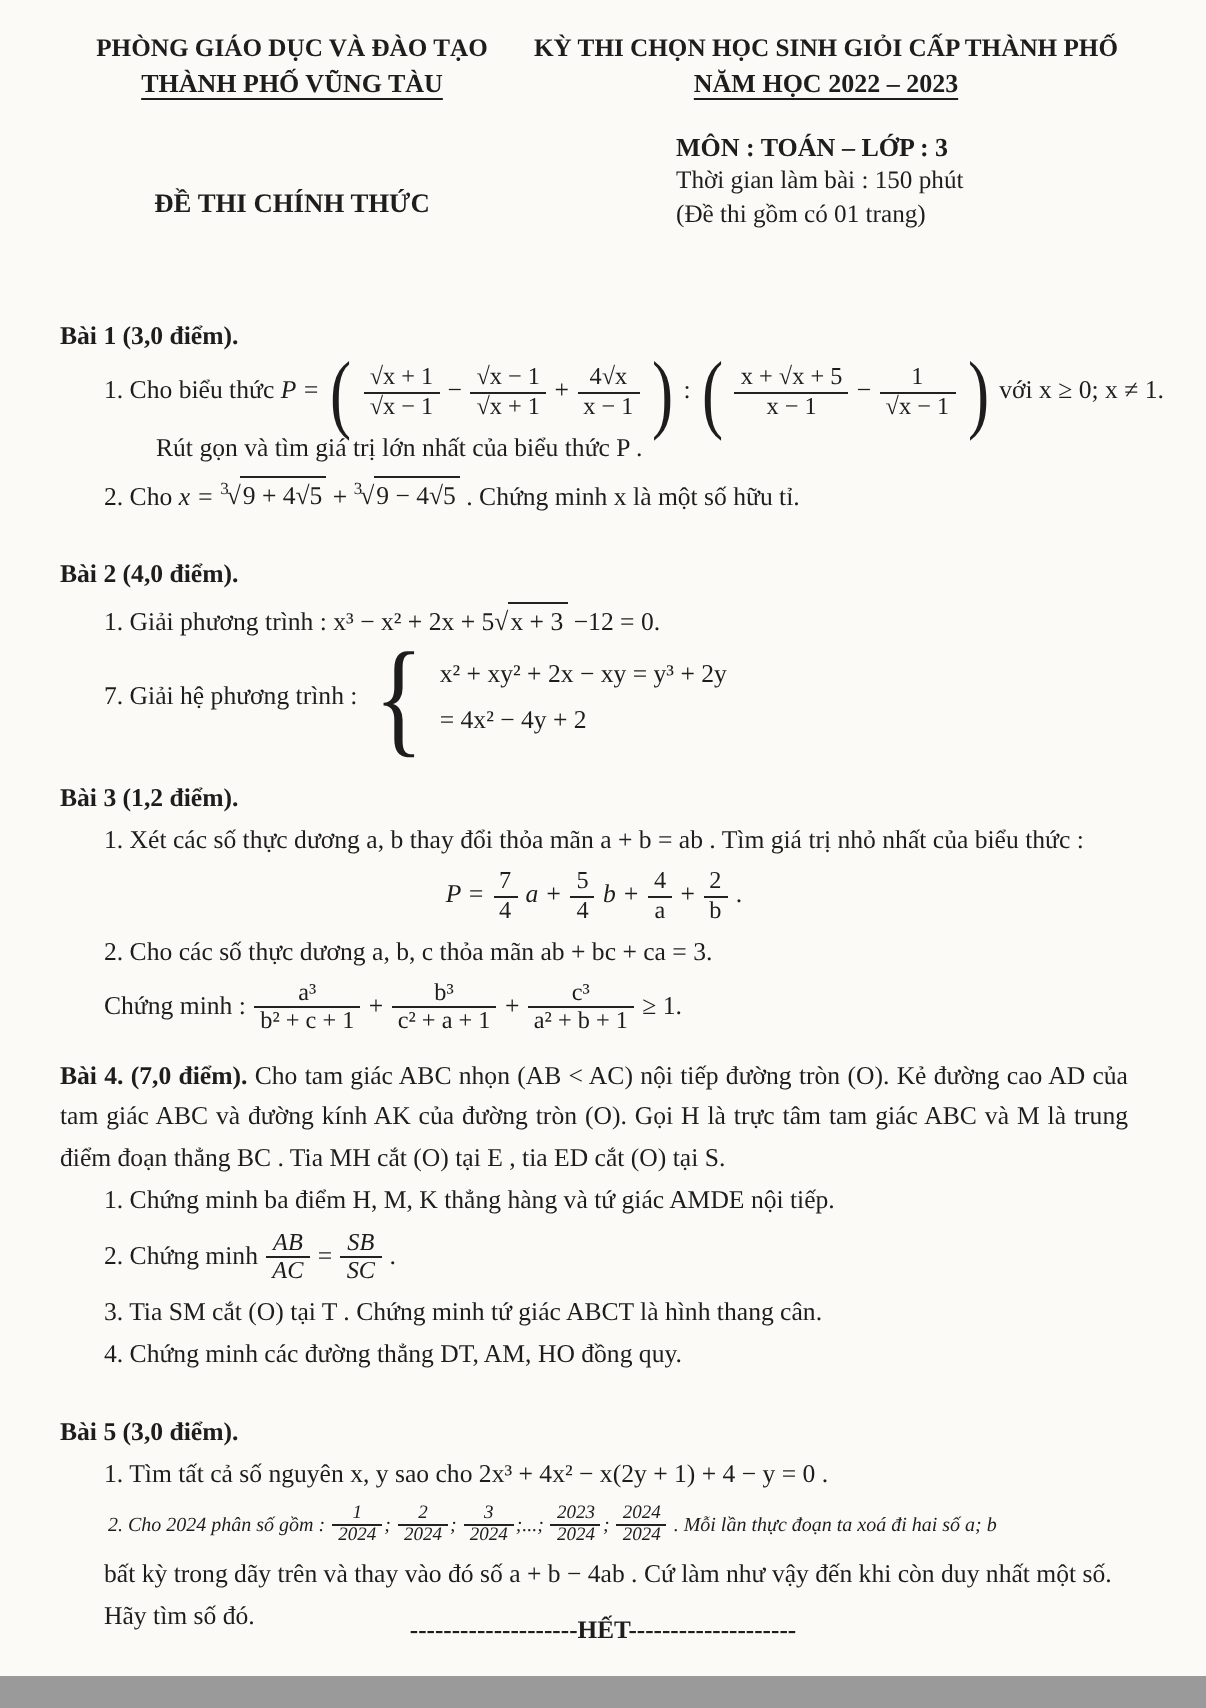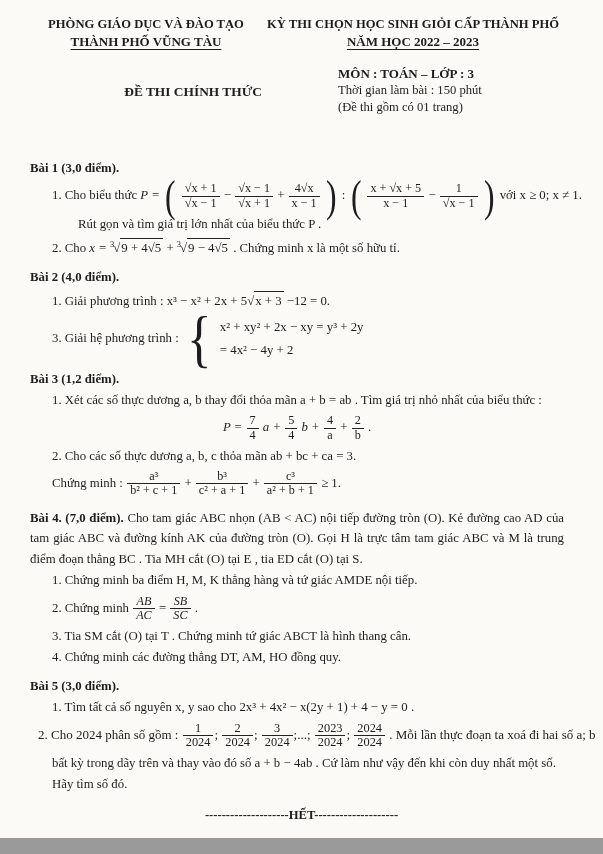--- a/index.html
+++ b/index.html
@@ -9,26 +9,26 @@
     font-family:"Liberation Serif","DejaVu Serif",serif;
     font-size:12.8px;line-height:1.5;
     padding:16px 39px 0 30px;
   }
   
   .hdr{display:flex;justify-content:space-between;}
   .hdr-left{width:232px;text-align:center;}
   .hdr-right{width:302px;text-align:center;}
   .hl1,.hr1{font-weight:700;font-size:12.6px;line-height:1.35;}
   .hl2,.hr2{font-weight:700;font-size:13px;text-decoration:underline;text-underline-offset:3px;line-height:1.45;}
-  .exam-label{font-weight:700;font-size:13.4px;margin-top:30px;text-align:right;}
+  .exam-label{font-weight:700;font-size:13.4px;margin-top:40px;}
   .hr-block{text-align:left;padding-left:76px;margin-top:13px;line-height:1.32;}
   .hr3{font-weight:700;font-size:13px;}
   .hr4,.hr5{font-size:12.6px;}
   
-  .sec-title{font-weight:700;margin-top:10px;}
+  .sec-title{font-weight:700;margin-top:20px;}
   .first-title{margin-top:44px;}
   .item{padding-left:22px;margin:2px 0;}
   .indent2{padding-left:48px;}
   .fline{padding-left:22px;margin:4px 0;white-space:nowrap;}
   .center{text-align:center;padding-left:0;}
   
   .frac{display:inline-block;vertical-align:middle;text-align:center;line-height:1.12;font-size:.95em;margin:0 1px;}
   .fn{display:block;padding:0 3px;}
   .fd{display:block;border-top:1.2px solid #222;padding:0 3px;}
   
@@ -38,21 +38,21 @@
   .ri{font-size:8.5px;margin-right:-1px;}
   
   .bigp{display:inline-block;font-size:44px;line-height:0;vertical-align:middle;transform:scaleX(.72);font-weight:400;}
   .brace{display:inline-block;font-size:64px;line-height:0;vertical-align:middle;transform:scaleX(.8);font-weight:300;margin:0 2px;}
   
   .sysline{padding-left:22px;margin:6px 0 4px 0;white-space:nowrap;}
   .syscol{display:inline-flex;flex-direction:column;gap:4px;vertical-align:middle;text-align:left;}
   .sysrow2{display:flex;align-items:center;gap:6px;}
   .para{text-align:justify;line-height:1.6;margin-top:10px;}
   .it{font-style:italic;}
-  .b5line{padding-left:8px;margin:4px 0;white-space:nowrap;font-size:13px;}
+  .b5line{padding-left:8px;margin:4px 16px;white-space:nowrap;font-size:10px;font-style:italic;}
   .footer{position:absolute;left:0;top:806px;width:100%;text-align:center;font-weight:700;font-size:12.6px;}
 </style>
 </head>
 <body>
 
 <div class="page">
 
   <div class="hdr">
     <div class="hdr-left">
       <div class="hl1">PHÒNG GIÁO DỤC VÀ ĐÀO TẠO</div>
@@ -101,21 +101,21 @@
     </div>
   </div>
 
   <div class="sec">
     <div class="sec-title">Bài 2 (4,0 điểm).</div>
     <div class="fline">
       <span>1. Giải phương trình : x³ − x² + 2x + 5</span><span class="rt"><span class="rr">√</span><span class="ra">x + 3</span></span>
       <span>−12 = 0.</span>
     </div>
     <div class="sysline">
-      <span>3. Giải hệ phương trình :</span>
+      <span>7. Giải hệ phương trình :</span>
       <span class="brace">{</span>
       <span class="syscol">
         <span>x² + xy² + 2x − xy = y³ + 2y</span>
         <span class="sysrow2">
           <span>= 4x² − 4y + 2</span>
         </span>
       </span>
     </div>
   </div>
 

